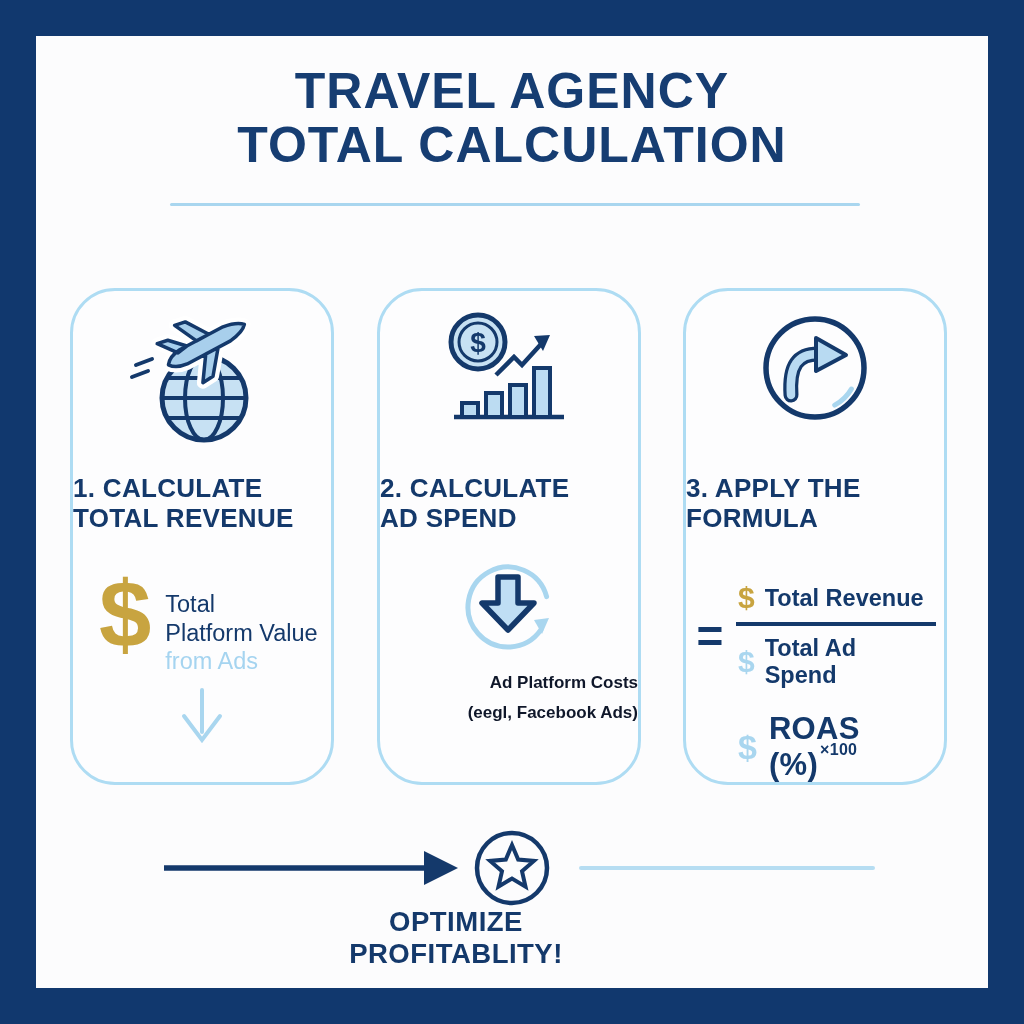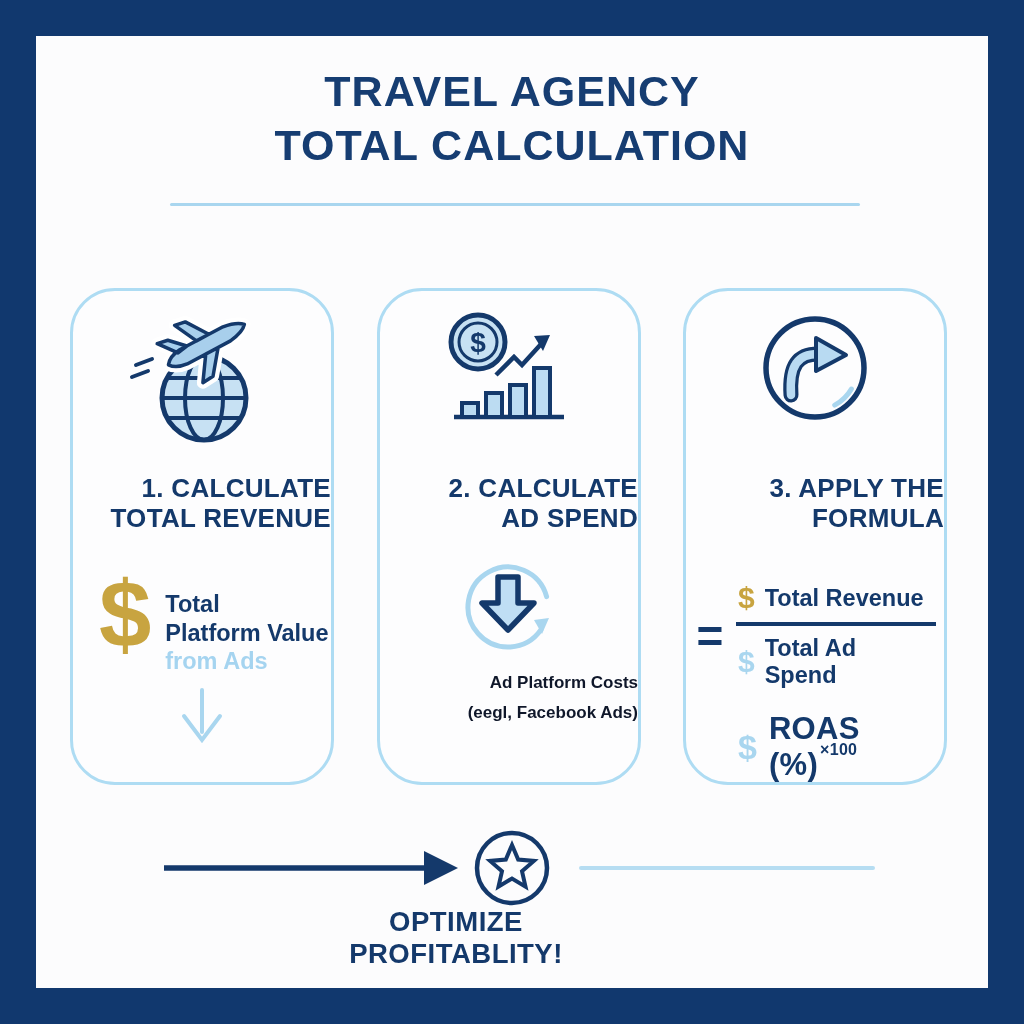--- a/index.html
+++ b/index.html
@@ -10,43 +10,43 @@
     -webkit-font-smoothing:antialiased;
   }
   .inner{
     position:absolute;left:36px;top:36px;width:952px;height:952px;
     background:#FCFCFD;
   }
   
   .title{
     position:absolute;top:28px;left:0;width:952px;
     text-align:center;color:#163D72;font-weight:700;
-    font-size:43px;line-height:54px;letter-spacing:1px;
+    font-size:50px;line-height:54px;letter-spacing:1px;
   }
   .divider{
     position:absolute;top:167px;left:134px;width:690px;height:3px;
     background:#A9D6EF;border-radius:2px;
   }
   
   .card{
     position:absolute;top:252px;width:258px;height:491px;
     background:#FDFDFE;border:3px solid #AEDCF3;border-radius:45px;
   }
   .card1{left:34px;}
   .card2{left:341px;}
   .card3{left:647px;}
   .card-icon{position:absolute;left:0;width:100%;display:flex;justify-content:center;}
   .card-heading{
-    position:absolute;top:182px;left:0;width:100%;text-align:right;
+    position:absolute;top:182px;left:0;width:100%;text-align:left;
     color:#14396B;font-weight:700;font-size:26px;line-height:30px;letter-spacing:0.3px;
   }
   
   .money-row{position:absolute;top:283px;left:26px;display:flex;gap:14px;}
   .big-dollar{color:#C8A440;font-weight:700;font-size:94px;line-height:82px;}
-  .money-lines{padding-top:16px;font-weight:700;font-size:23.5px;line-height:28.5px;color:#14396B;}
+  .money-lines{padding-top:16px;font-weight:400;font-size:23.5px;line-height:28.5px;color:#14396B;}
   .light-blue-text{color:#A5D4F0;}
   .card1-arrow{position:absolute;top:397px;left:0;width:100%;display:flex;justify-content:center;}
   
   .card2-circle{position:absolute;top:272px;left:0;width:100%;display:flex;justify-content:center;}
   .card2-text{
     position:absolute;top:377px;left:0;width:100%;text-align:right;
     color:#0f172a;font-weight:700;font-size:17px;line-height:29.5px;
   }
   
   .formula{position:absolute;top:292px;left:8px;width:242px;color:#14396B;}

